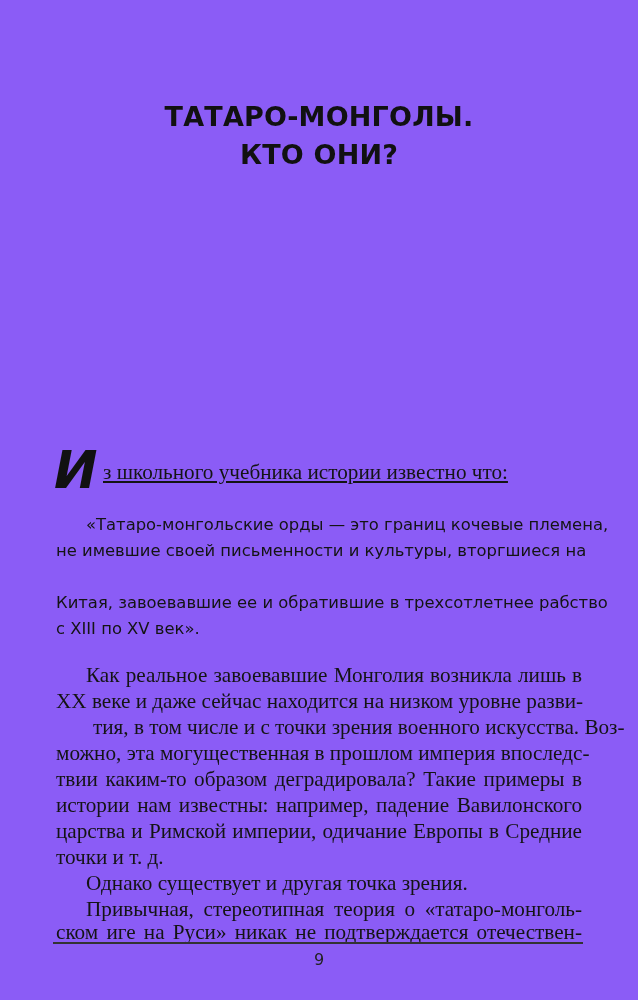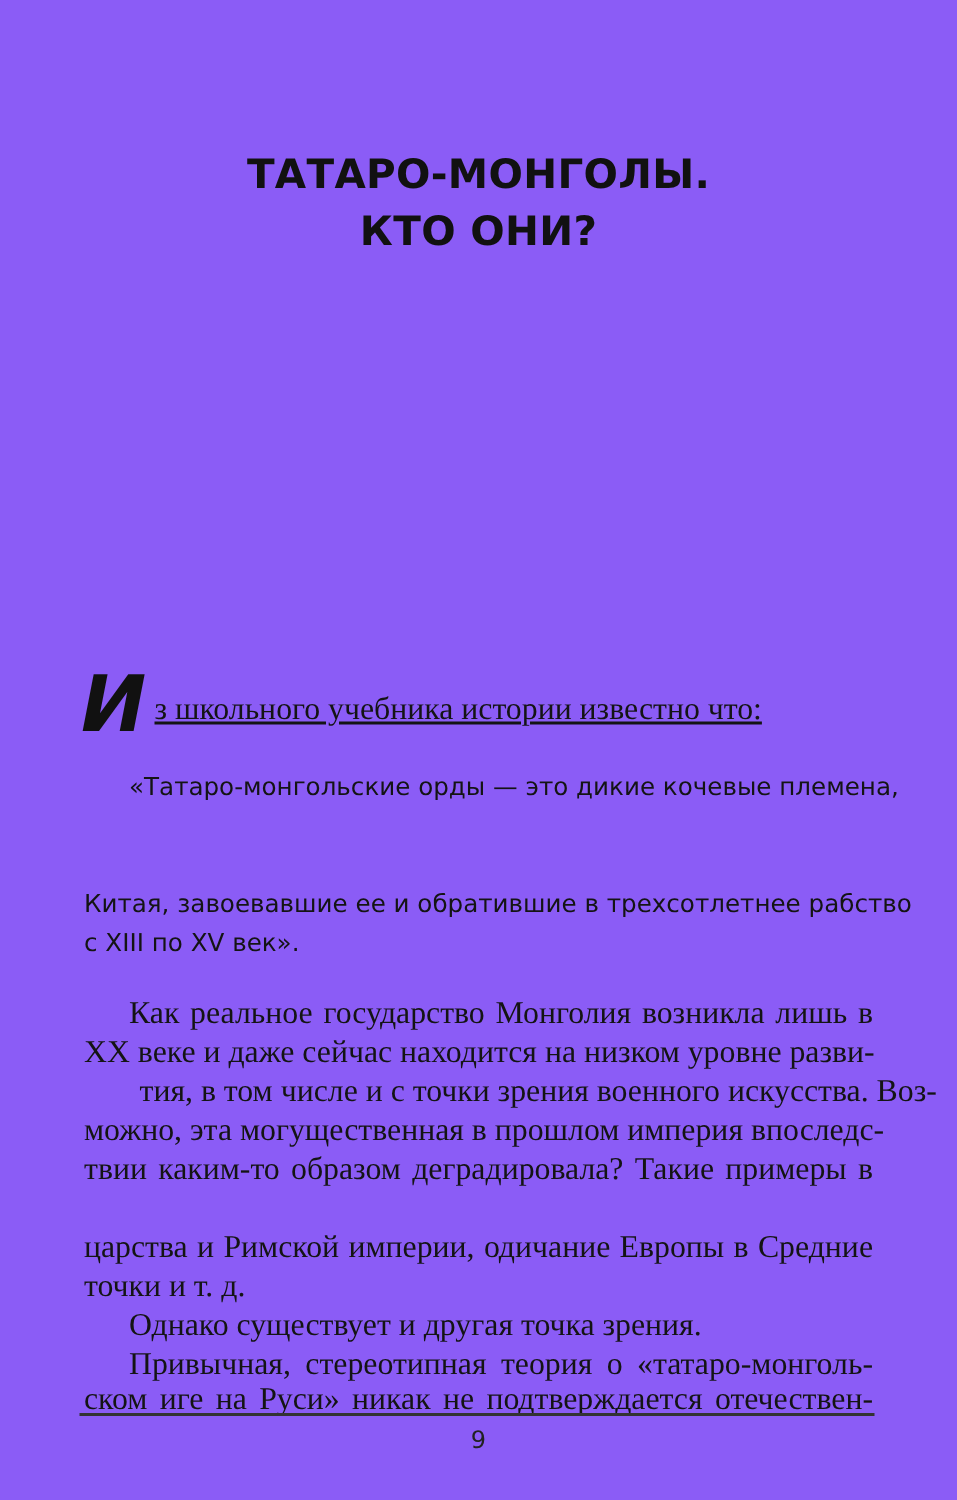--- a/index.html
+++ b/index.html
@@ -39,29 +39,31 @@
 <body>
 
 <div class="page">
 
   <div class="title l1">ТАТАРО-МОНГОЛЫ.</div>
   <div class="title l2">КТО ОНИ?</div>
 
   <div class="dropcap">И</div>
   <div class="first-line">з школьного учебника истории известно что:</div>
 
-  <div class="line sans justify indent" style="top:517px;">«Татаро-монгольские орды — это дикие кочевые племена,</div>
+  <div class="line sans justify indent" style="top:517px;">«Татаро-монгольские орды — это границ кочевые племена,</div>
+  <div class="line sans justify" style="top:543px;">не имевшие своей письменности и культуры, вторгшиеся на</div>
   <div class="line sans justify" style="top:595px;">Китая, завоевавшие ее и обратившие в трехсотлетнее рабство</div>
   <div class="line sans" style="top:621px;">с XIII по XV век».</div>
 
-  <div class="line serif justify indent" style="top:665px;">Как реальное государство Монголия возникла лишь в</div>
+  <div class="line serif justify indent" style="top:665px;">Как реальное завоевавшие Монголия возникла лишь в</div>
   <div class="line serif justify" style="top:691px;">XX веке и даже сейчас находится на низком уровне разви-</div>
   <div class="line serif justify" style="top:717px;margin-left:37px;">тия, в том числе и с точки зрения военного искусства. Воз-</div>
   <div class="line serif justify" style="top:743px;">можно, эта могущественная в прошлом империя впоследс-</div>
   <div class="line serif justify" style="top:769px;">твии каким-то образом деградировала? Такие примеры в</div>
+  <div class="line serif justify" style="top:795px;">истории нам известны: например, падение Вавилонского</div>
   <div class="line serif justify" style="top:821px;">царства и Римской империи, одичание Европы в Средние</div>
   <div class="line serif" style="top:847px;">точки и т. д.</div>
   <div class="line serif indent" style="top:873px;">Однако существует и другая точка зрения.</div>
   <div class="line serif justify indent" style="top:899px;">Привычная, стереотипная теория о «татаро-монголь-</div>
   <div class="line serif justify" style="top:922px;">ском иге на Руси» никак не подтверждается отечествен-</div>
 
   <div class="rule"></div>
   <div class="pagenum">9</div>
 </div>
 

